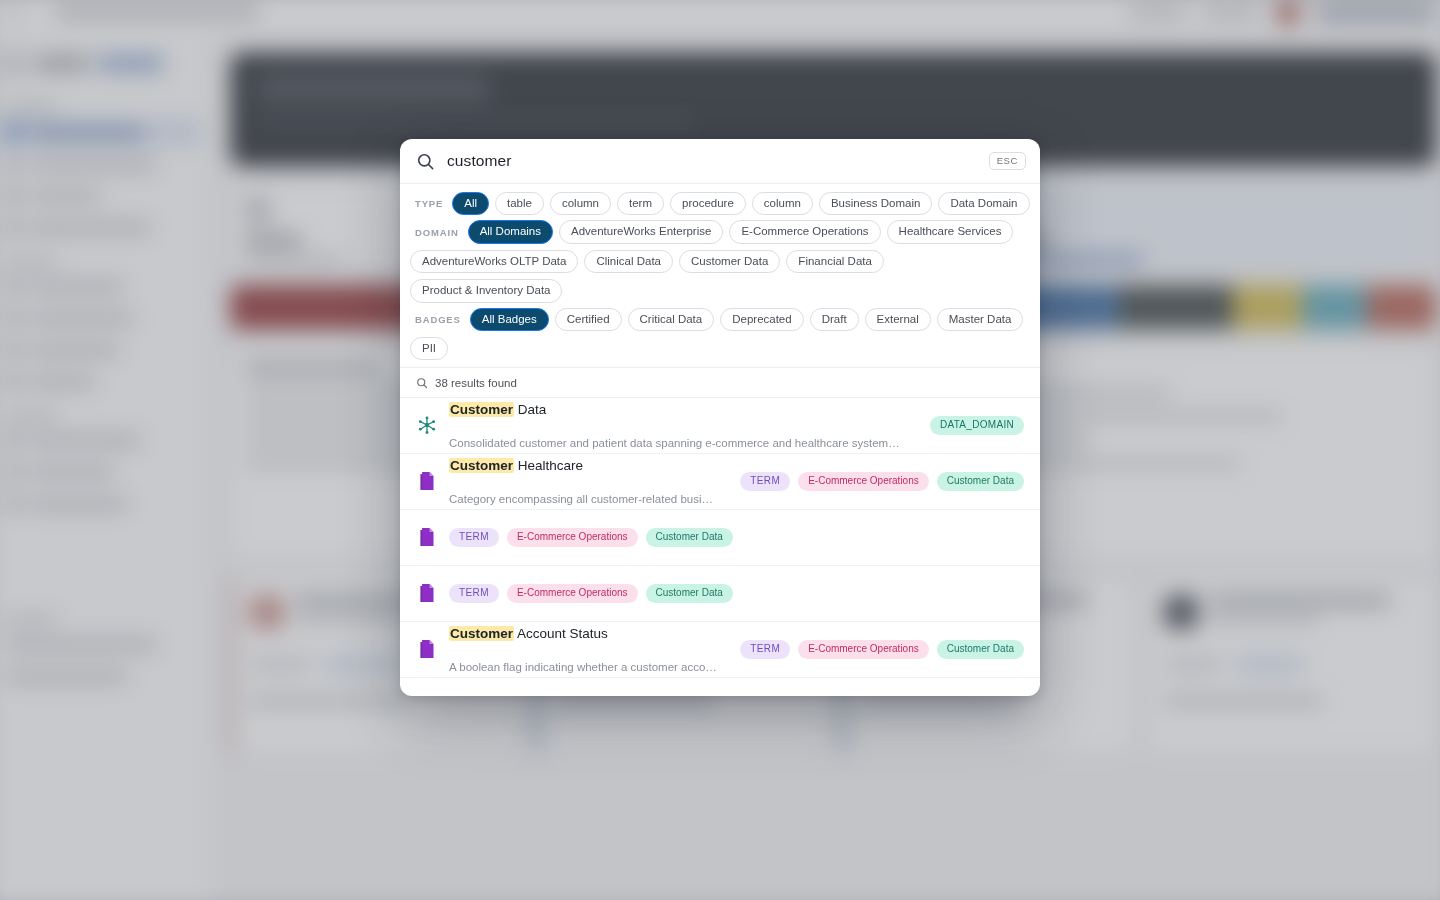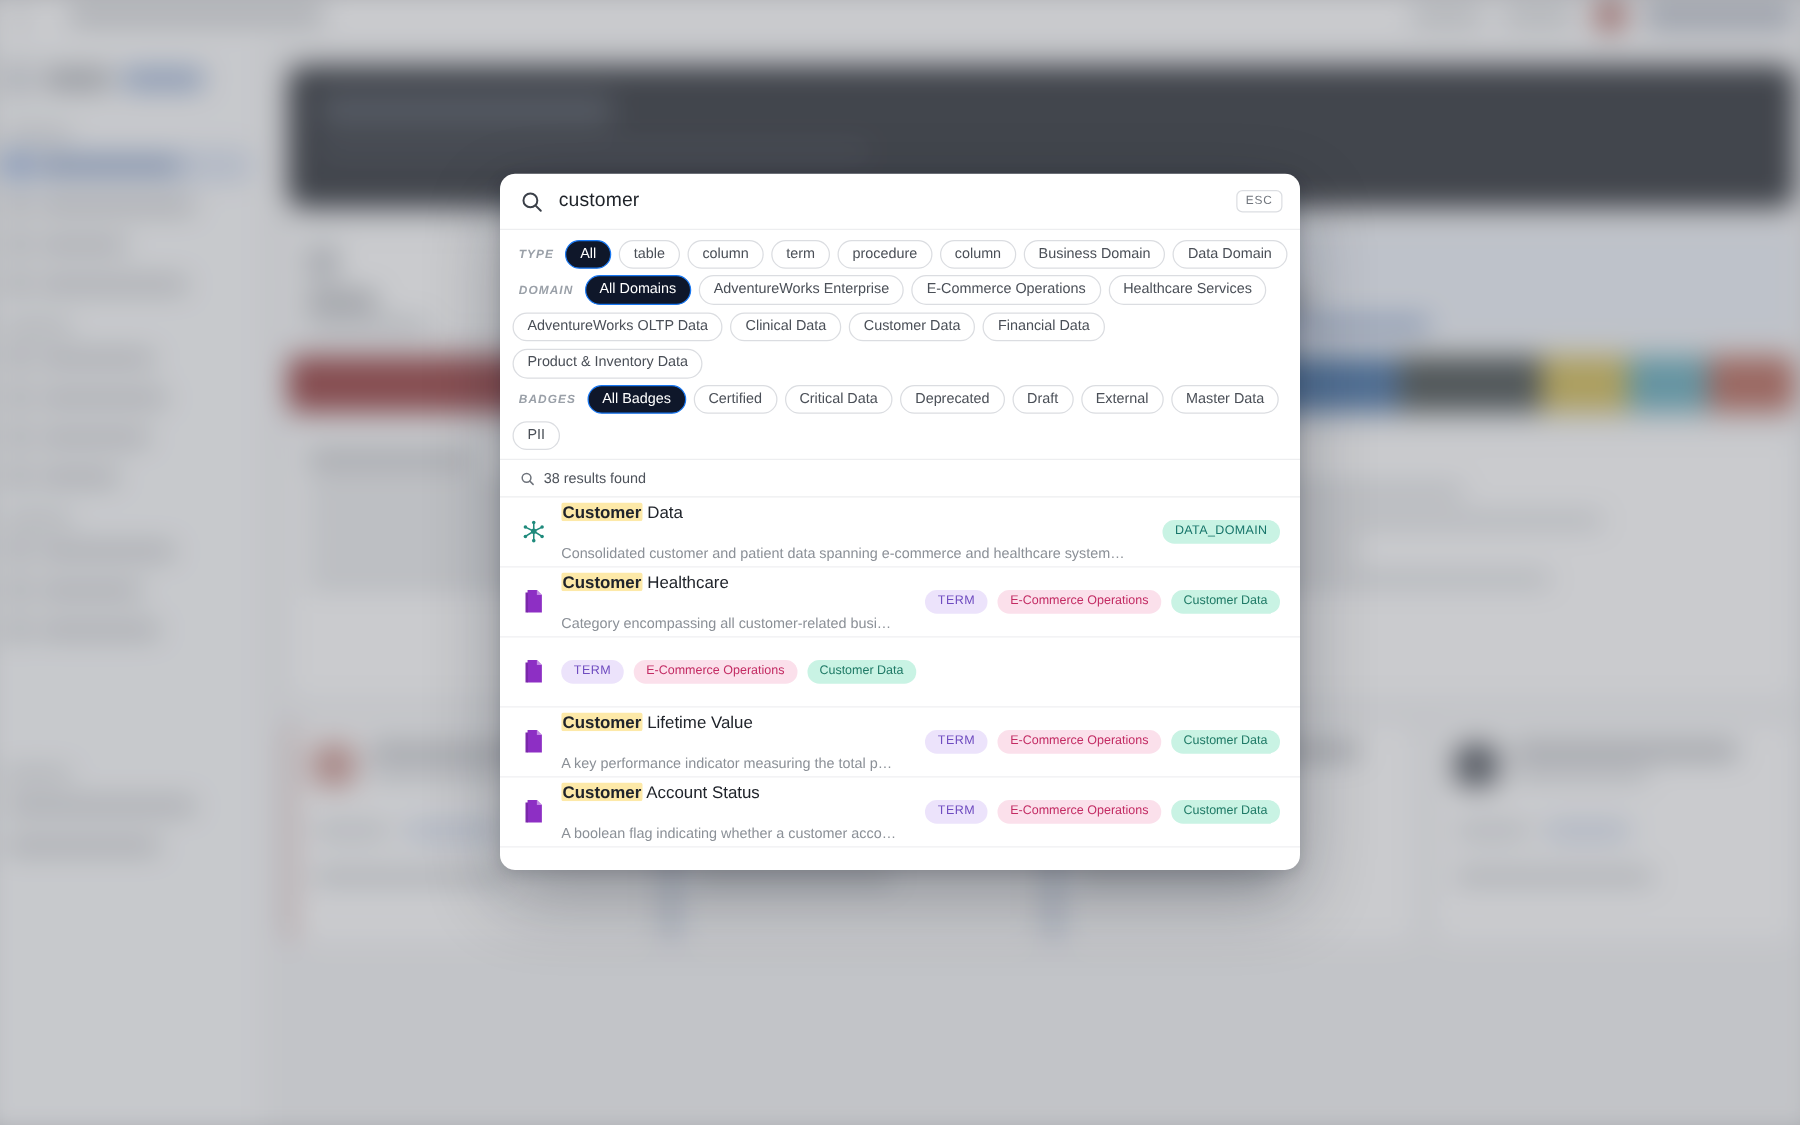--- a/index.html
+++ b/index.html
@@ -110,28 +110,27 @@
     letter-spacing: 0.6px; background: #fff; line-height: 1;
   }
 
   #filters { padding: 8px 10px 6px 10px; flex: none; border-bottom: 1px solid #edeef0; }
   .frow { display: flex; flex-wrap: wrap; align-items: center; gap: 6px; margin-bottom: 5px; }
   .frow:last-child { margin-bottom: 1px; }
   .flabel {
     font-size: 9.5px; font-weight: bold; color: #9aa0a8;
     letter-spacing: 0.85px; margin-right: 3px; padding-left: 5px;
     white-space: nowrap;
-    font-style: italic;
   }
   .chip {
     border: 1px solid #dbdde1; border-radius: 13px;
     font-size: 11.5px; color: #4a4f57; background: #fff;
     padding: 3px 11px 4px; line-height: 1.25; white-space: nowrap; cursor: pointer;
   }
-  .chip.on { background: #0f172a; border-color: #1877f2; color: #fff; font-weight: normal; }
+  .chip.on { background: #0c4a6e; border-color: #1877f2; color: #fff; font-weight: normal; }
 
   #results-head {
     display: flex; align-items: center; gap: 7px;
     padding: 9px 14px 8px 16px; flex: none;
     border-bottom: 1px solid #edeef0;
   }
   #results-count { font-size: 11.5px; color: #4d525a; }
 
   #results { flex: 1; overflow: hidden; }
   .res {
@@ -467,24 +466,20 @@
         </div>
       </div>
       <div class="res">
         <div class="res-ic">
           <svg width="17" height="20" viewBox="0 0 18 22" fill="none">
             <path d="M3 1.2 h8.2 L15.6 5.6 V20.8 H3 Z" fill="#8d2fc4"></path>
             <path d="M11.2 1.2 V5.6 H15.6" fill="#c48ae4"></path>
             <path d="M1.2 3.4 h2.2 V20.8 H1.2 Z" fill="#7a28aa"></path>
           </svg>
         </div>
-        <div class="res-mid">
-          <div class="res-title"><span class="hl">Customer</span><span> Lifetime Value</span></div>
-          <div class="res-desc">A key performance indicator measuring the total p…</div>
-        </div>
         <div class="res-badges">
           <span class="bdg term">TERM</span>
           <span class="bdg ecom">E-Commerce Operations</span>
           <span class="bdg cust">Customer Data</span>
         </div>
       </div>
       <div class="res">
         <div class="res-ic">
           <svg width="17" height="20" viewBox="0 0 18 22" fill="none">
             <path d="M3 1.2 h8.2 L15.6 5.6 V20.8 H3 Z" fill="#8d2fc4"></path>

